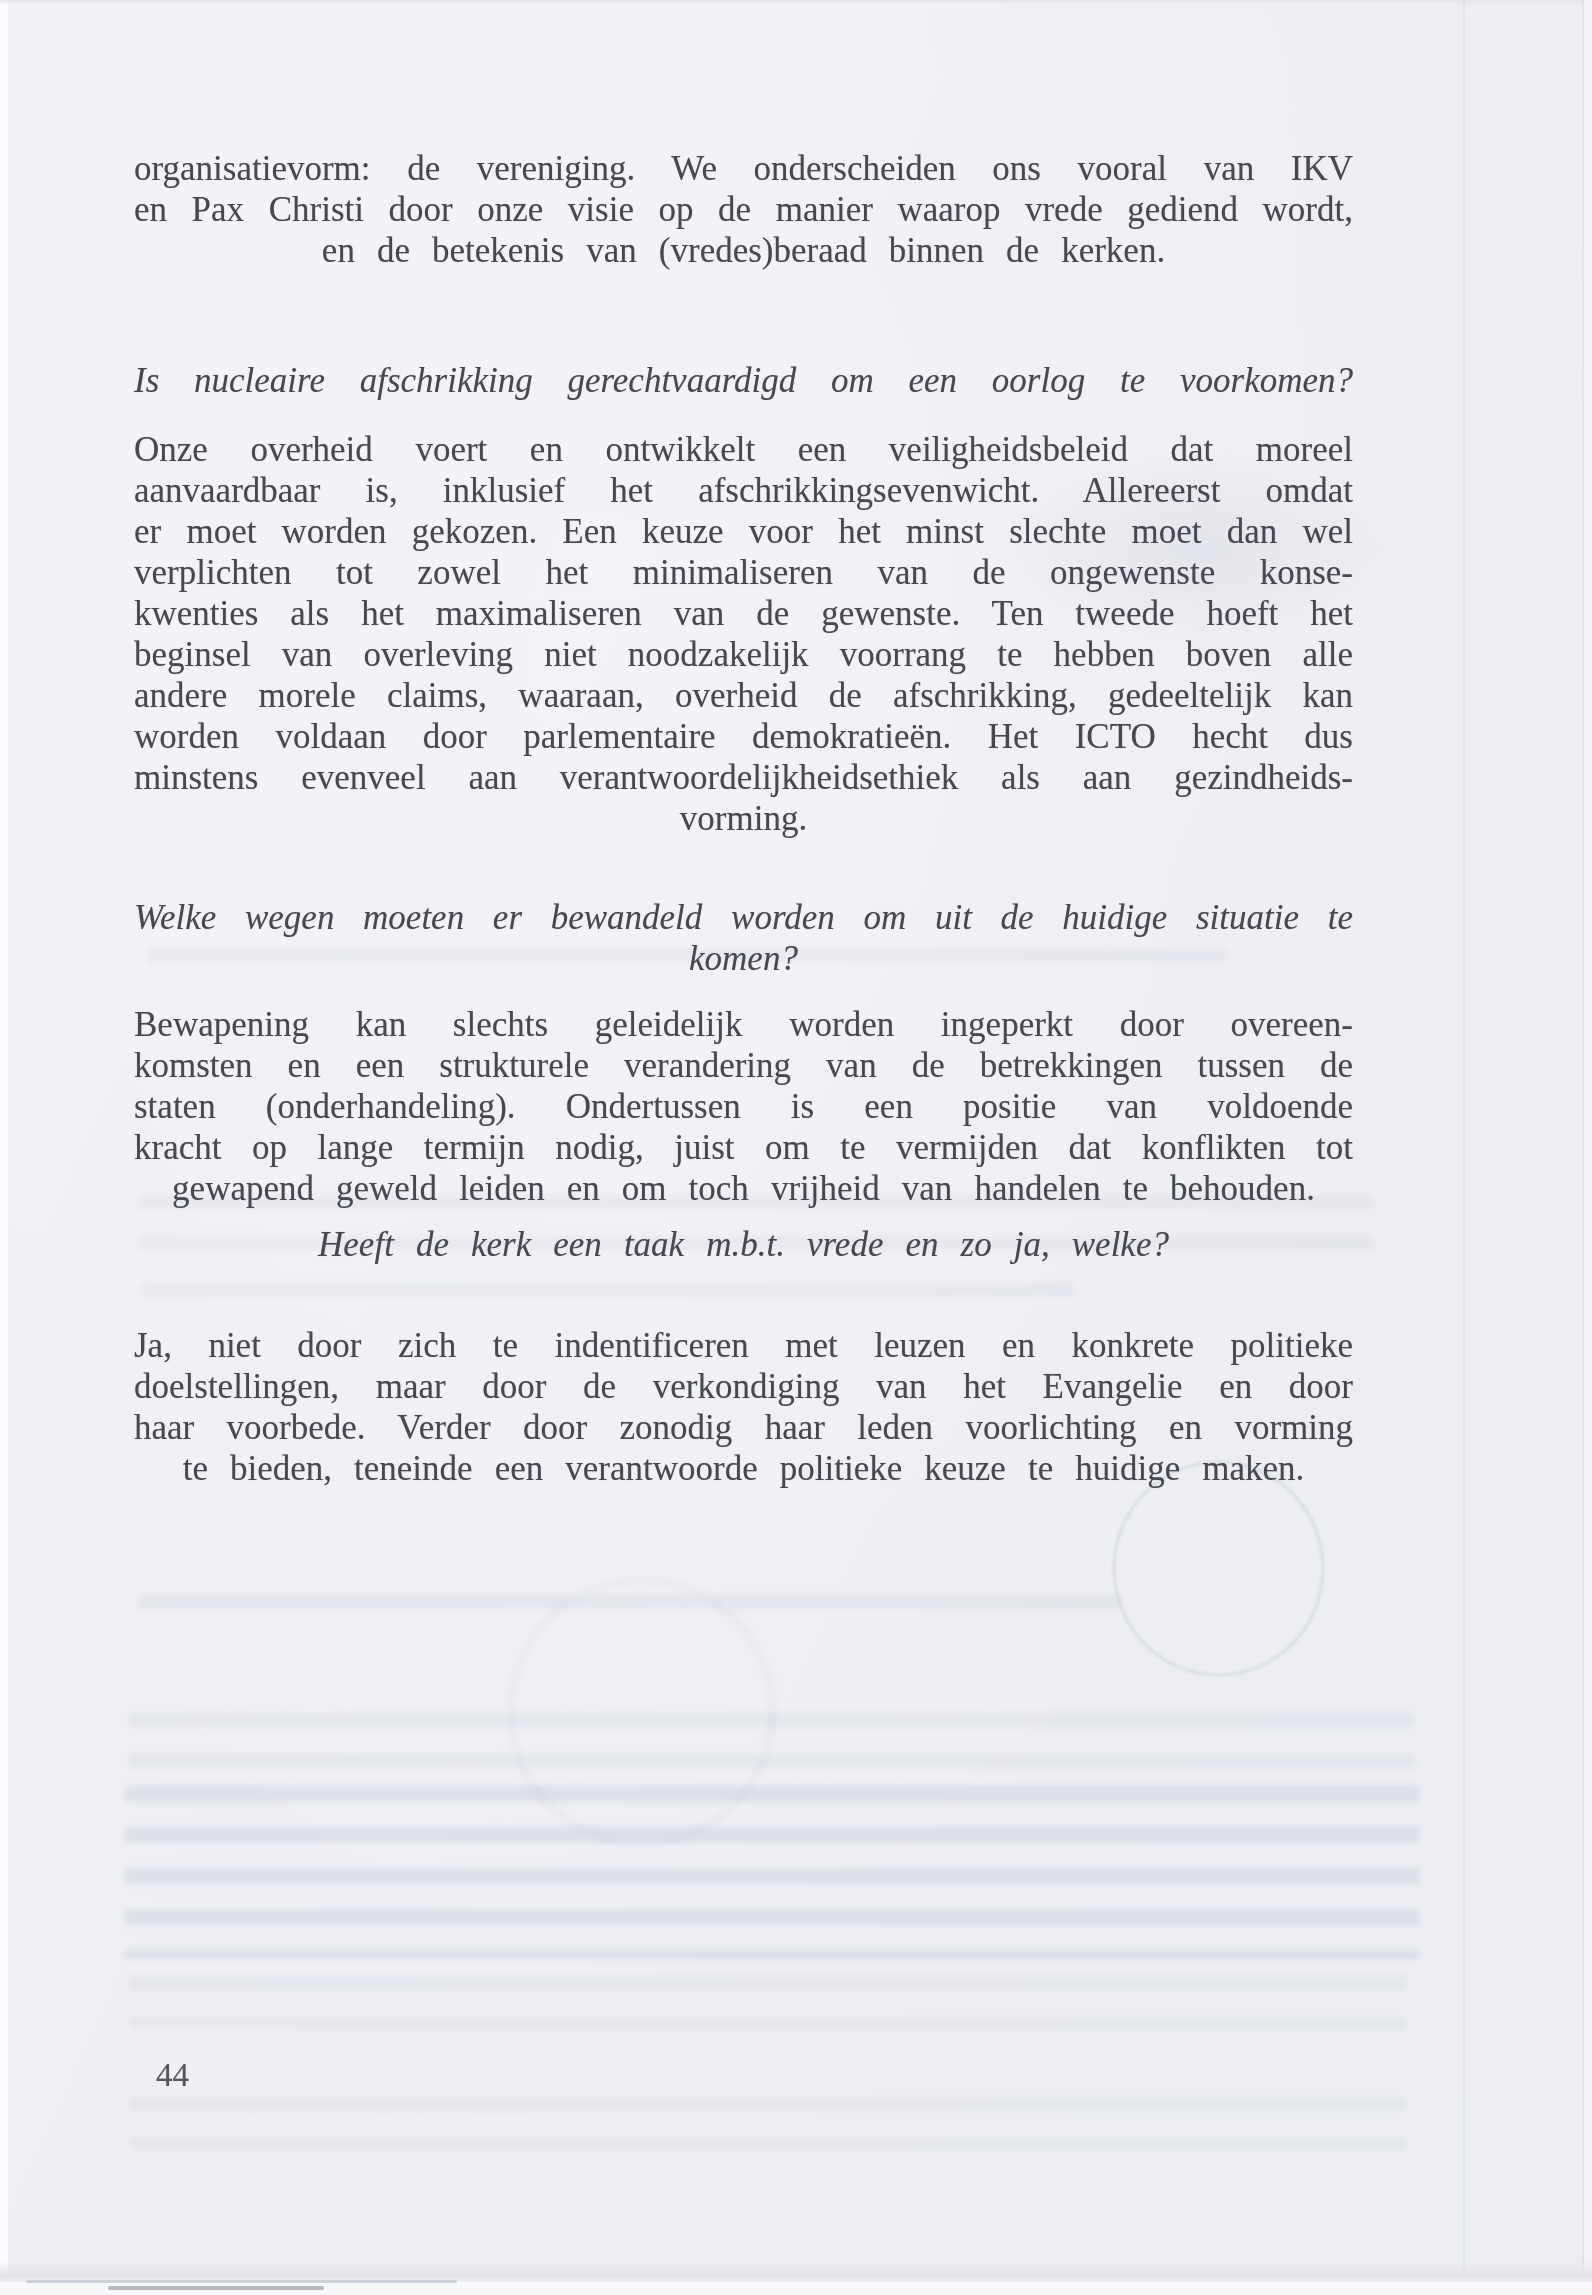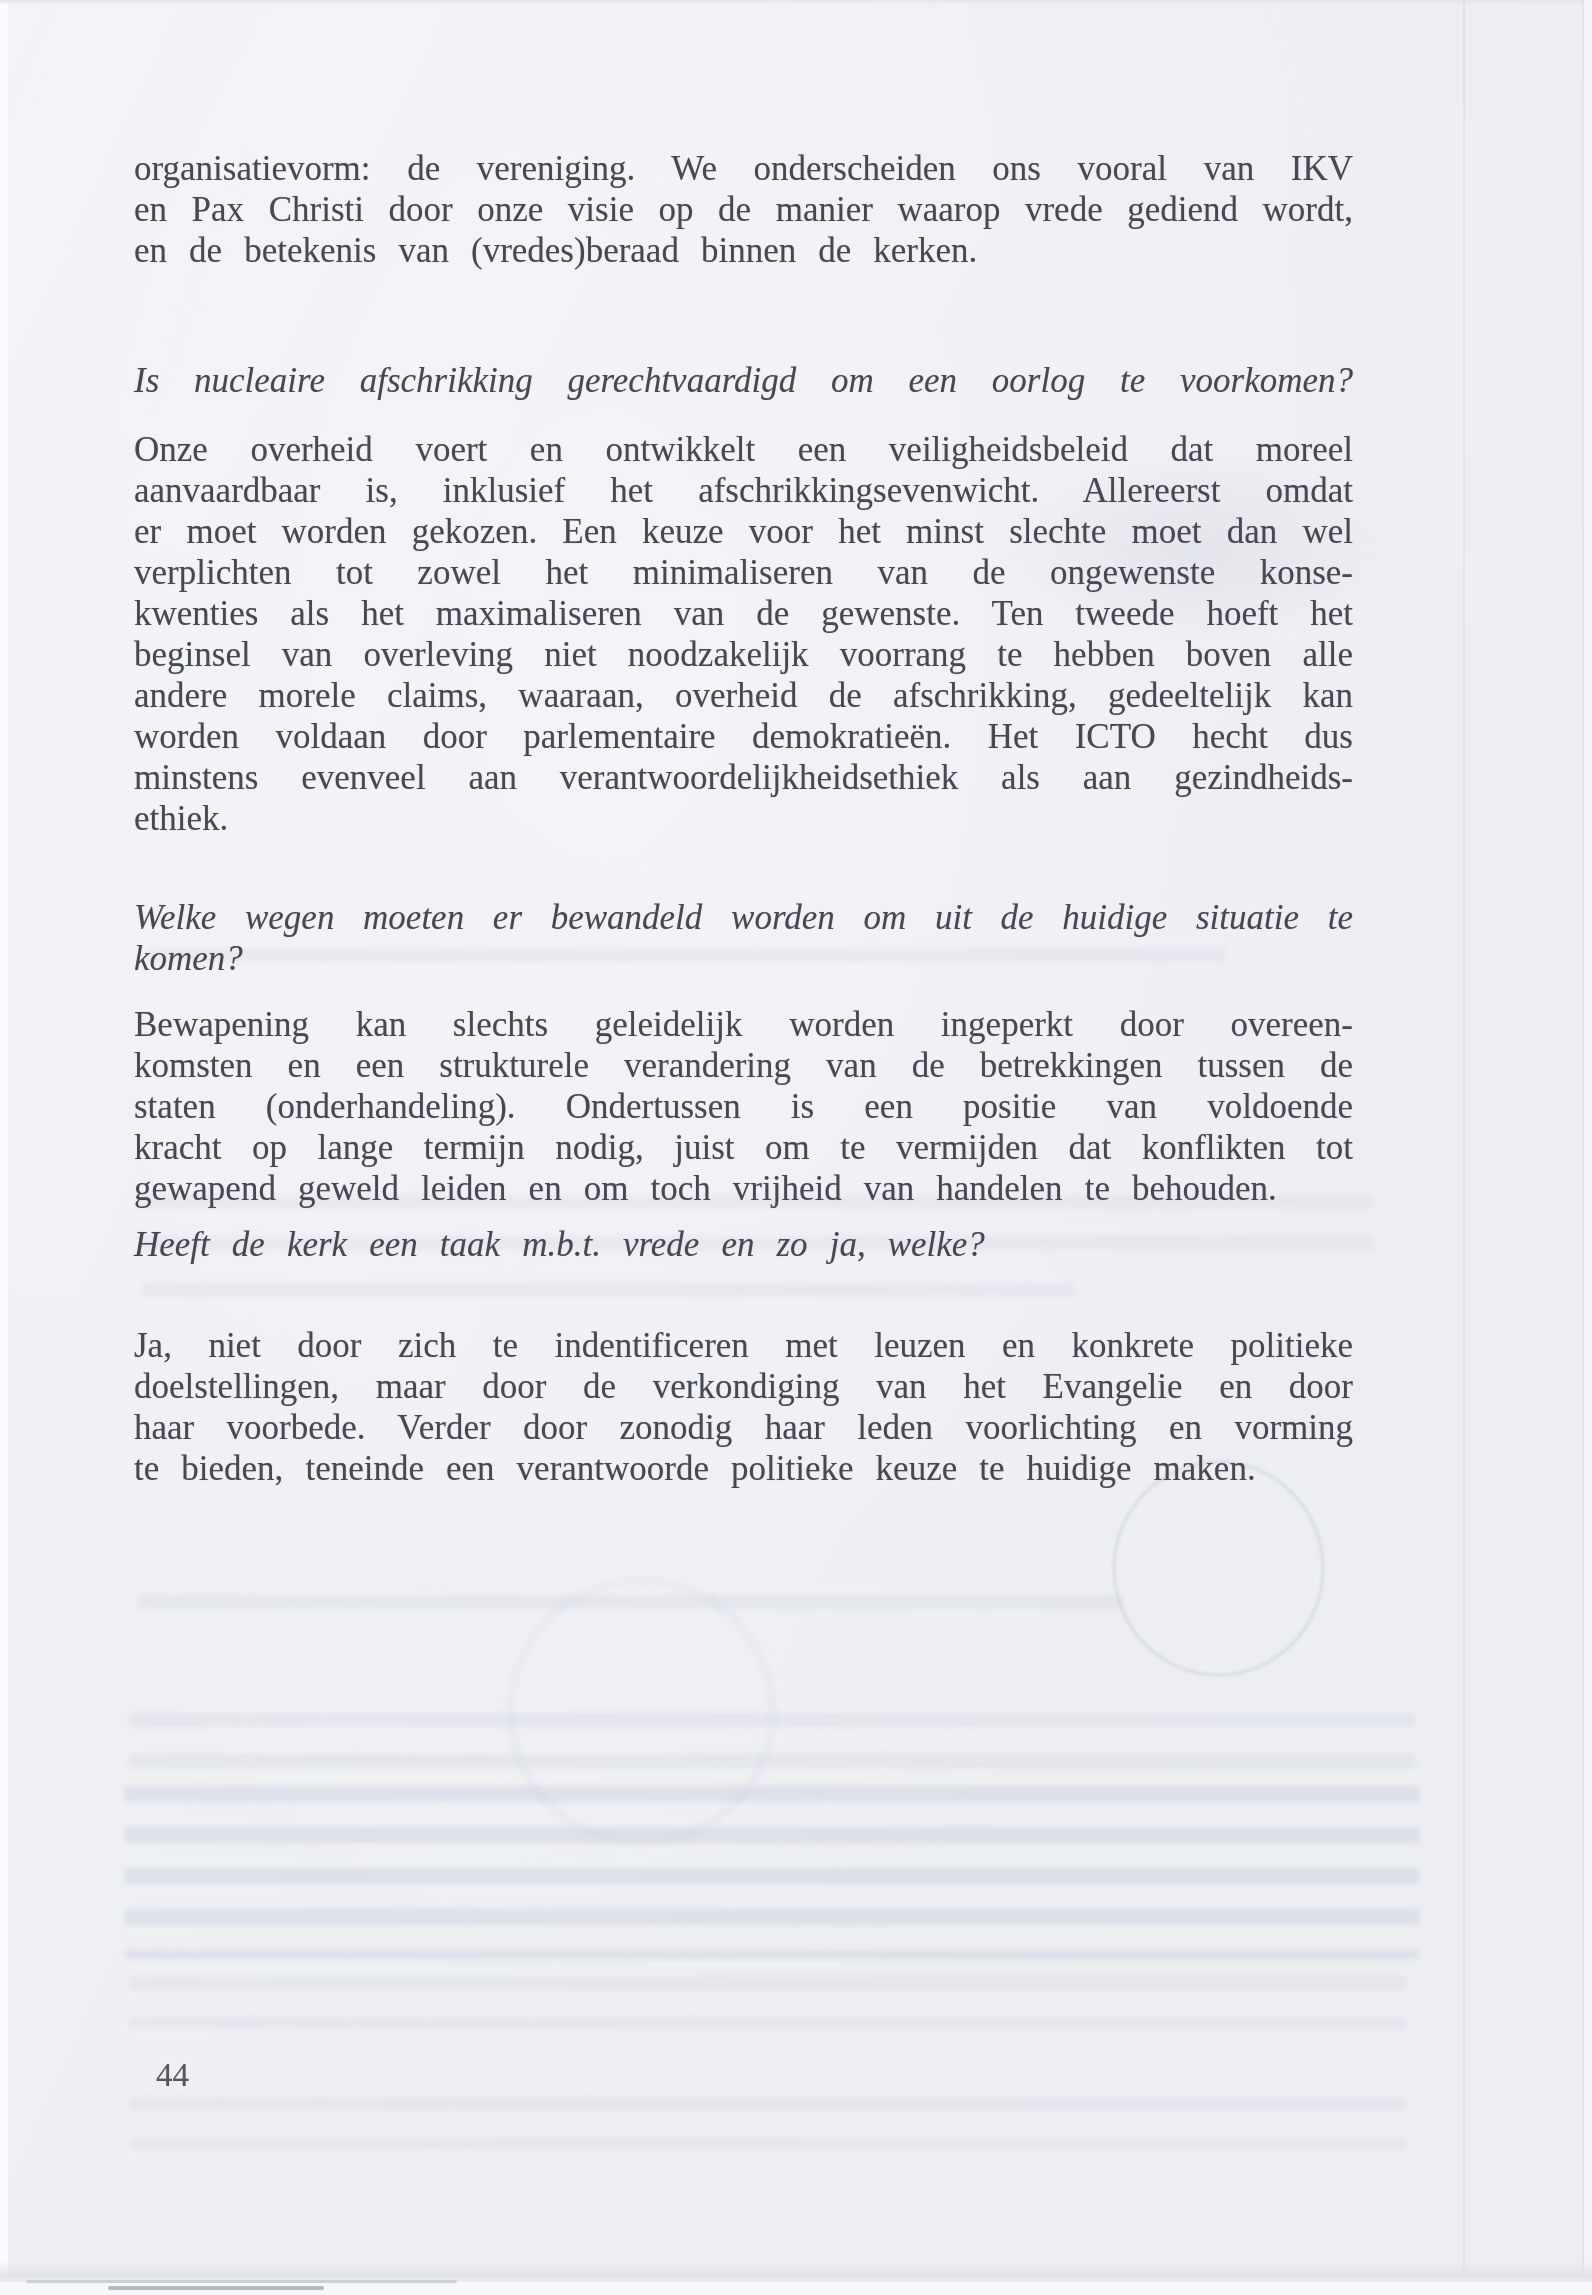--- a/index.html
+++ b/index.html
@@ -40,21 +40,21 @@
   .g-rows-6{left:125px;top:1786px;width:1294px;height:173px;opacity:.75;
     background:repeating-linear-gradient(180deg,rgba(158,166,192,.28) 0 15.5px,rgba(0,0,0,0) 15.5px 41px);}
   .g-rows-7{left:129px;top:1976px;width:1277px;height:52px;opacity:.55;}
   .g-rows-8{left:129px;top:2097px;width:1277px;height:52px;opacity:.5;}
   
   .textblock{position:absolute;left:134px;top:0;width:1219px;height:100%;}
   .sec{position:absolute;left:0;width:1219px;color:#474851;font-size:35px;line-height:41px;
     text-shadow:0 0 0.9px rgba(71,72,81,.32);}
   .ln{white-space:nowrap;}
   .ln.j{white-space:normal;text-align:justify;text-align-last:justify;word-spacing:.06em;}
-  .ln.l{text-align:left;word-spacing:.38em;}
+  .ln.l{text-align:center;word-spacing:.38em;}
   .q{font-style:italic;}
   .pageno{position:absolute;left:156px;top:2057px;color:#55565e;font-size:33px;
     text-shadow:0 0 0.9px rgba(71,72,81,.3);}
 </style>
 </head>
 <body>
 
 <div class="scan">
 
   <div class="sheen"></div>
@@ -95,21 +95,21 @@
     <div class="sec" style="top:429px">
       <div class="ln j">Onze overheid voert en ontwikkelt een veiligheidsbeleid dat moreel</div>
       <div class="ln j">aanvaardbaar is, inklusief het afschrikkingsevenwicht. Allereerst omdat</div>
       <div class="ln j">er moet worden gekozen. Een keuze voor het minst slechte moet dan wel</div>
       <div class="ln j">verplichten tot zowel het minimaliseren van de ongewenste konse-</div>
       <div class="ln j">kwenties als het maximaliseren van de gewenste. Ten tweede hoeft het</div>
       <div class="ln j">beginsel van overleving niet noodzakelijk voorrang te hebben boven alle</div>
       <div class="ln j">andere morele claims, waaraan, overheid de afschrikking, gedeeltelijk kan</div>
       <div class="ln j">worden voldaan door parlementaire demokratieën. Het ICTO hecht dus</div>
       <div class="ln j">minstens evenveel aan verantwoordelijkheidsethiek als aan gezindheids-</div>
-      <div class="ln l">ethiek.</div>
+      <div class="ln l">vorming.</div>
     </div>
 
     <div class="sec q" style="top:897px">
       <div class="ln j">Welke wegen moeten er bewandeld worden om uit de huidige situatie te</div>
       <div class="ln l">komen?</div>
     </div>
 
     <div class="sec" style="top:1004px">
       <div class="ln j">Bewapening kan slechts geleidelijk worden ingeperkt door overeen-</div>
       <div class="ln j">komsten en een strukturele verandering van de betrekkingen tussen de</div>

